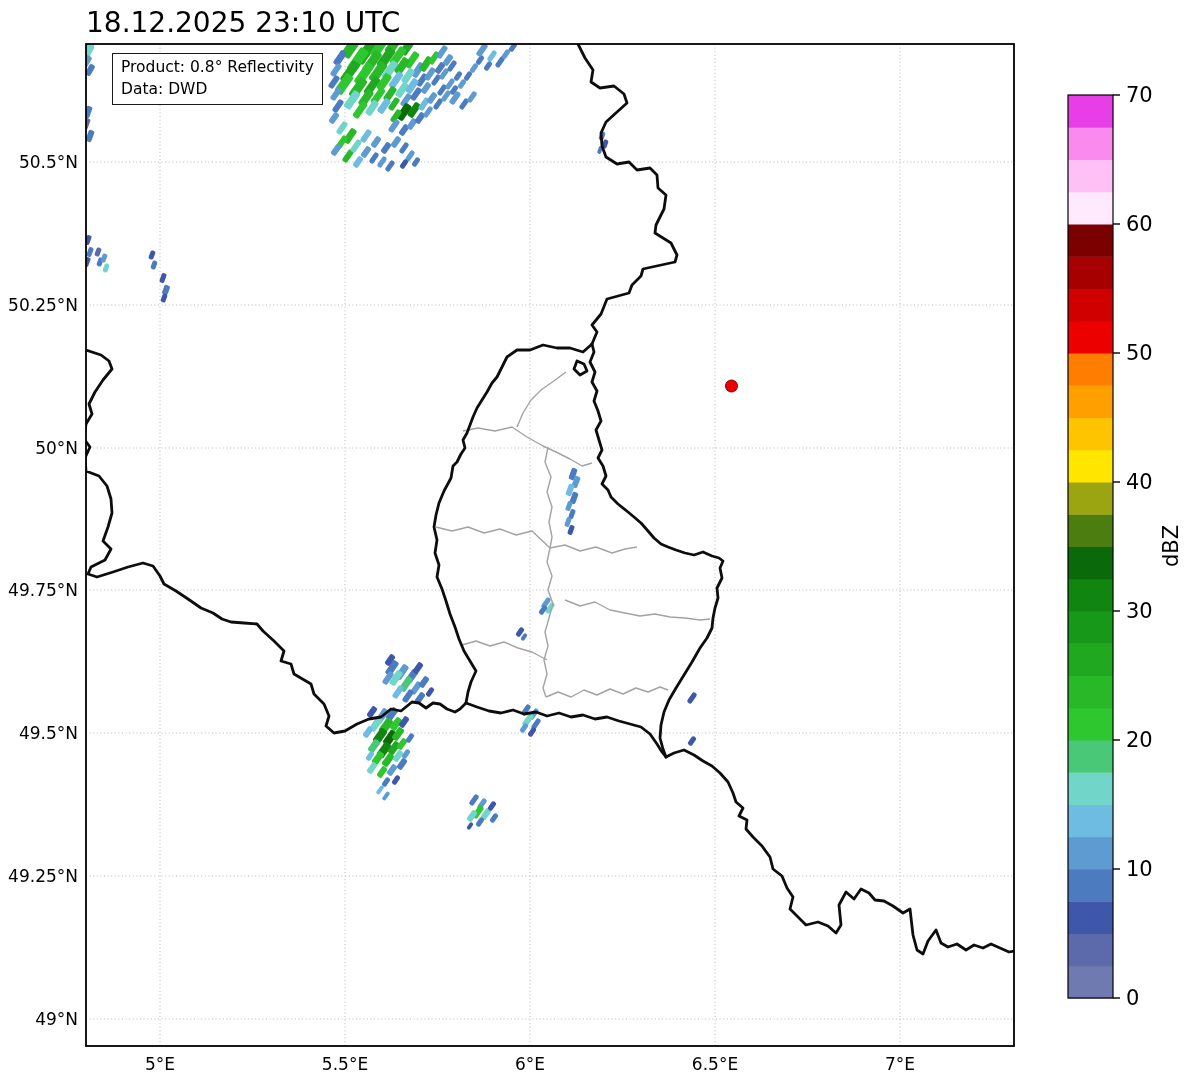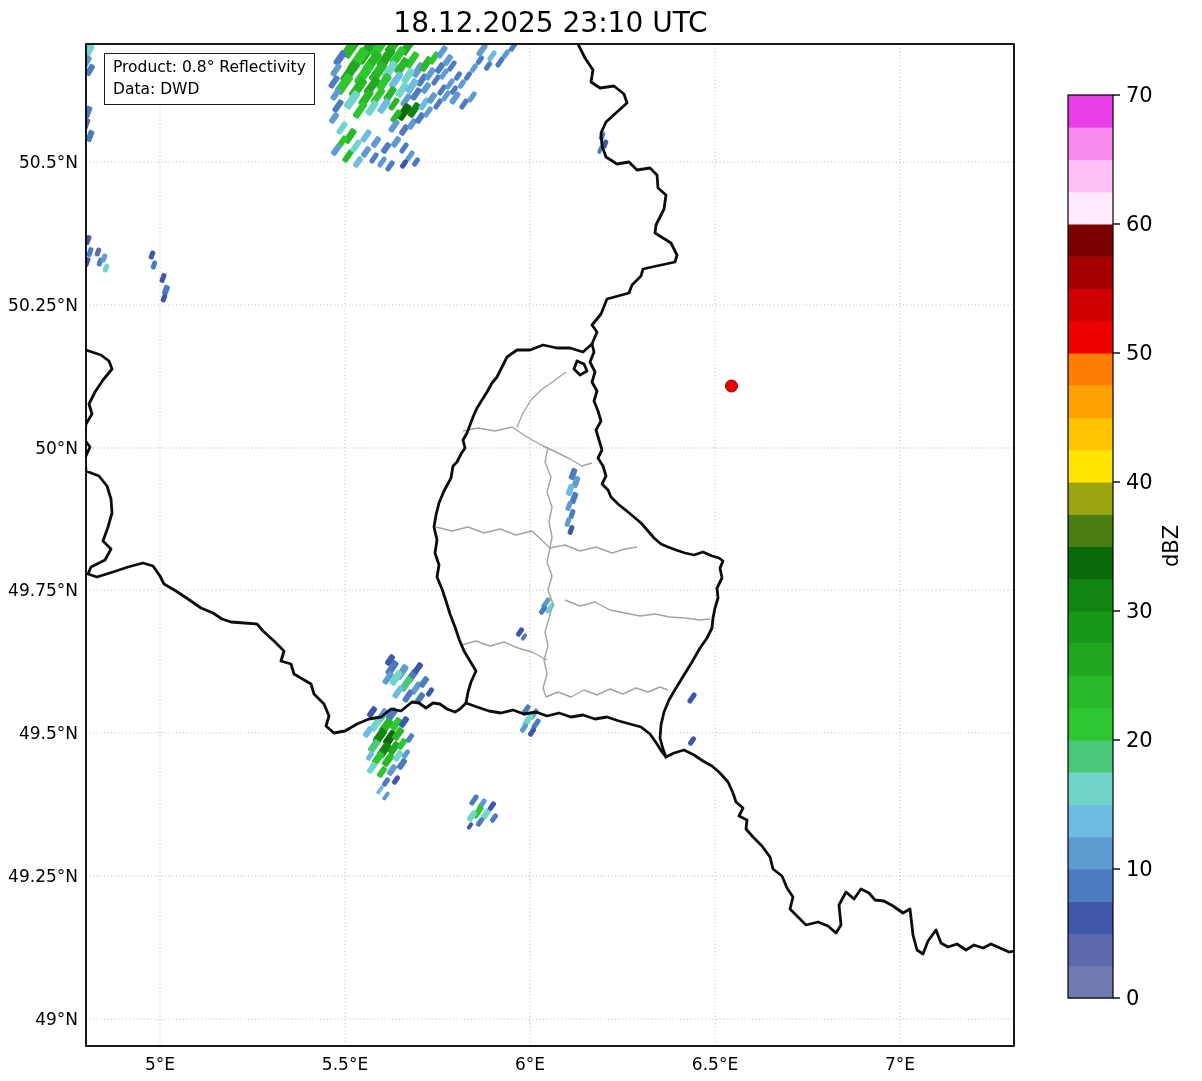--- a/index.html
+++ b/index.html
@@ -1,19 +1,19 @@
 <!DOCTYPE html>
 <html><head>
 <meta charset="utf-8">
 <style>
   html,body{margin:0;padding:0;background:#ffffff;}
   body{width:1202px;height:1081px;position:relative;font-family:"DejaVu Sans","Liberation Sans",sans-serif;color:#000;}
   #map-svg{position:absolute;left:0;top:0;}
-  .fig-title{position:absolute;left:86px;top:6px;width:929px;text-align:center;font-size:28px;color:#000;}
-  .infobox{position:absolute;left:104px;top:53px;background:#ffffff;border:1.6px solid #1a1a1a;padding:2px 8px 3px 8px;font-size:15.5px;line-height:1.45;white-space:nowrap;}
+  .fig-title{position:absolute;left:86px;top:6px;width:929px;text-align:left;font-size:28px;color:#000;}
+  .infobox{position:absolute;left:112px;top:53px;background:#ffffff;border:1.6px solid #1a1a1a;padding:2px 8px 3px 8px;font-size:15.5px;line-height:1.45;white-space:nowrap;}
   .grid{stroke:#b8b8b8;stroke-width:1;stroke-dasharray:1 2.6;fill:none;}
   .country{stroke:#0d0d0d;stroke-width:2.8;fill:none;stroke-linejoin:round;stroke-linecap:round;}
   .district{stroke:#a3a3a3;stroke-width:1.4;fill:none;stroke-linejoin:round;}
   .ticklabel{font-size:17px;fill:#000;}
   .cbarlabel{font-size:21px;fill:#000;}
   .cbartick{stroke:#000;stroke-width:1.4;}
   .unitlabel{font-size:21px;fill:#000;}
   .frame{fill:none;stroke:#000;stroke-width:1.8;}
   .cbframe{fill:none;stroke:#000;stroke-width:1.2;}
 </style>

